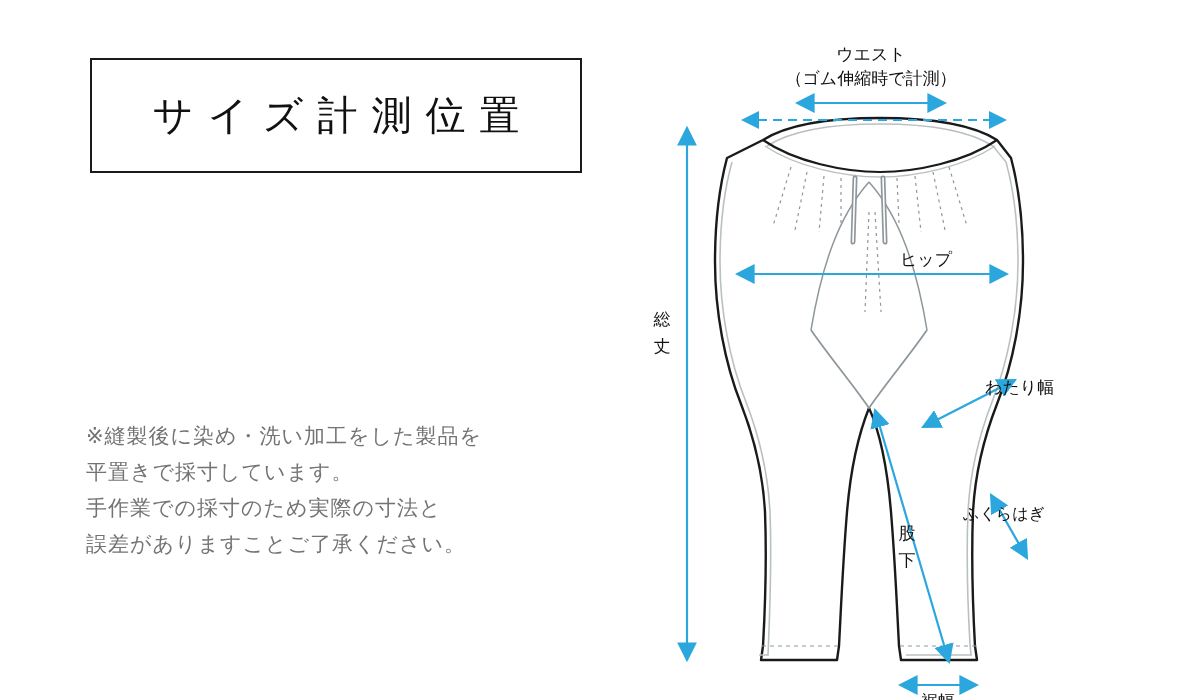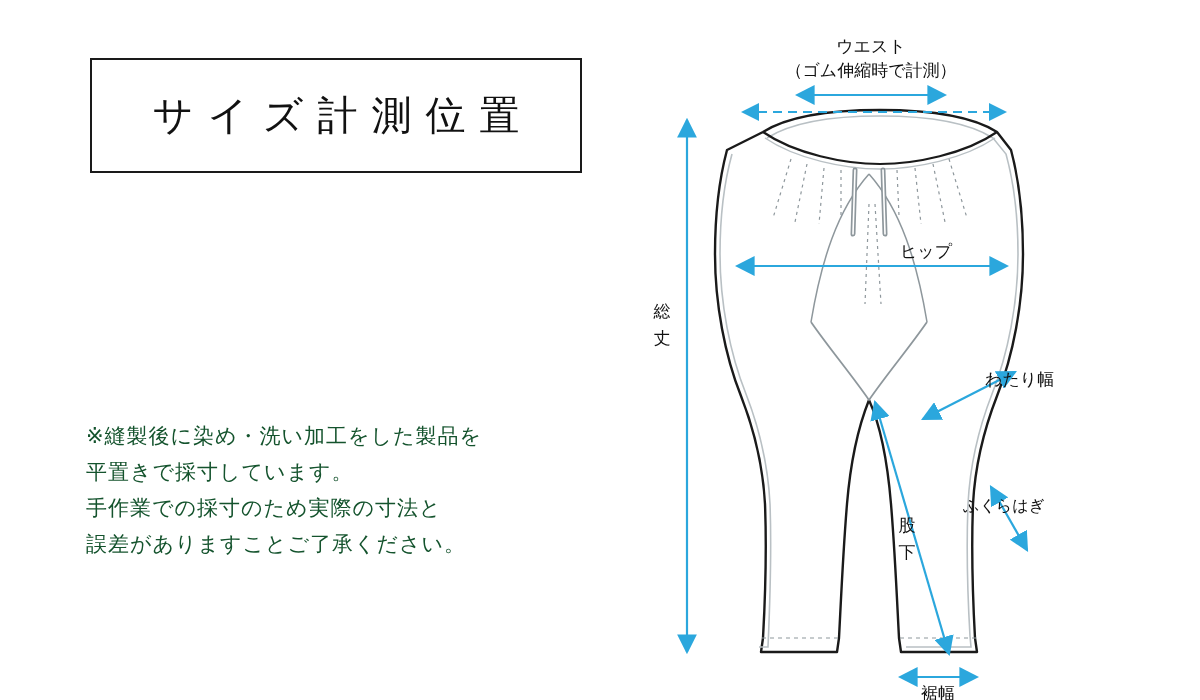--- a/index.html
+++ b/index.html
@@ -40,32 +40,32 @@
     color: #111111;
     font-weight: 400;
     white-space: nowrap;
   }
 
   
   .note {
     position: absolute;
     font-size: 21px;
     line-height: 1.72;
-    color: #14532d;
+    color: #737373;
     letter-spacing: 1px;
     white-space: pre-line;
   }
   #note-1 { left: 86px; top: 418px; width: 520px; }
   #note-2 { left: 86px; top: 588px; width: 520px; }
 
   
   #drawing {
     position: absolute;
     left: 615px;
-    top: 4px;
+    top: 12px;
     width: 585px;
     height: 560px;
   }
   #drawing svg { display: block; }
 
   .dim-label {
     font-family: "Liberation Sans", "DejaVu Sans", sans-serif;
     font-size: 17px;
     fill: #111111;
   }

